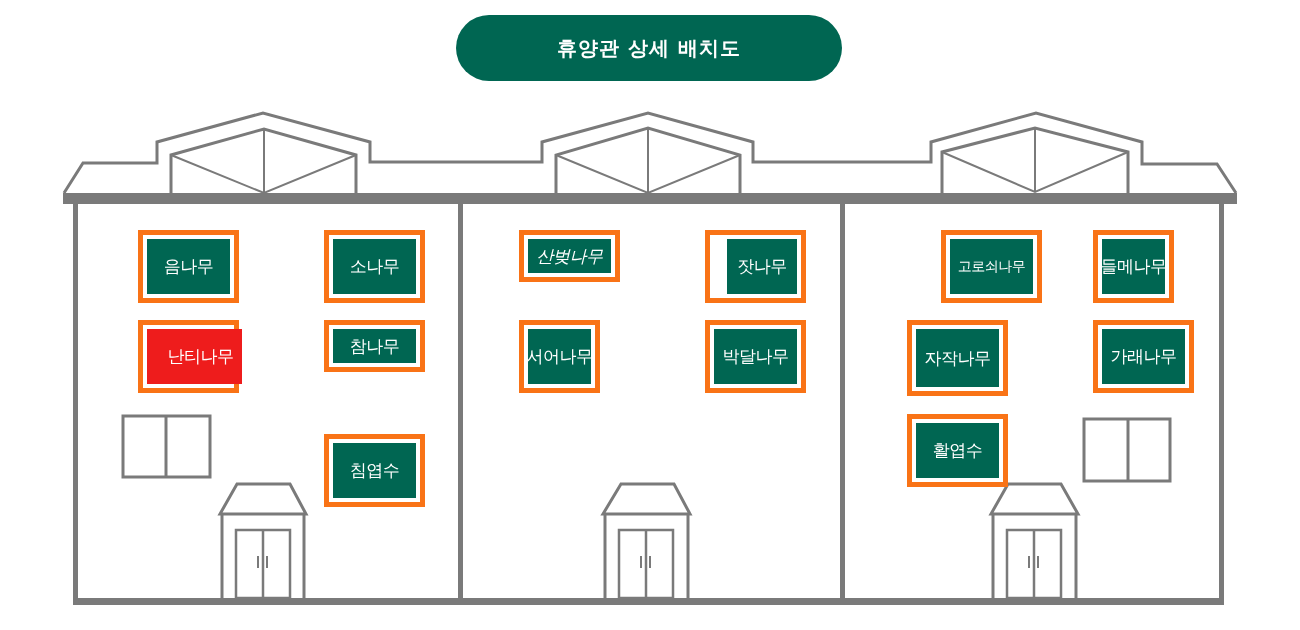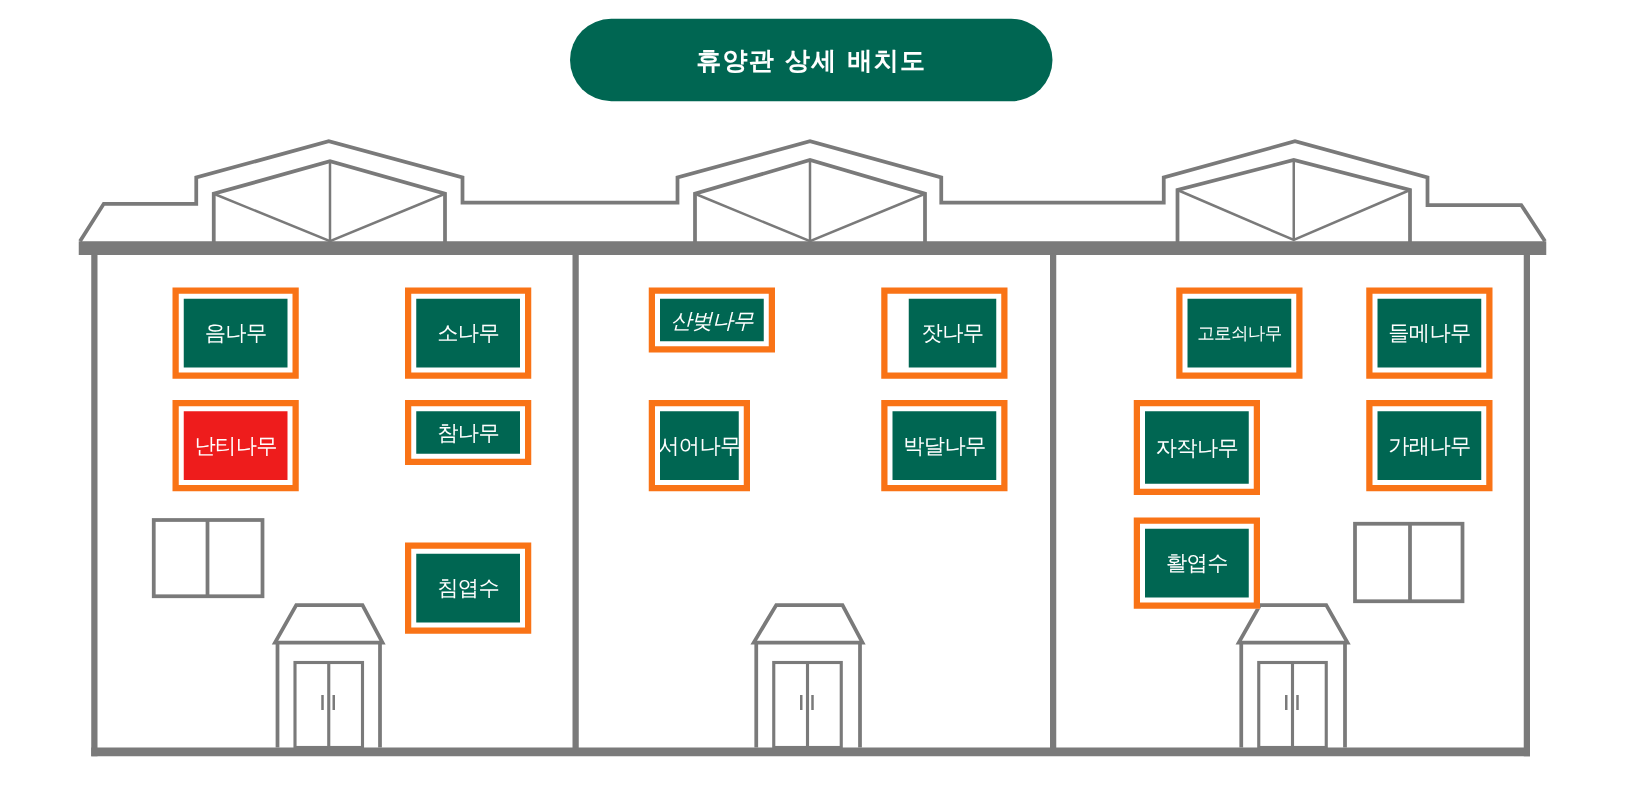--- a/index.html
+++ b/index.html
@@ -14,21 +14,21 @@
   .sign {
     position: absolute; box-sizing: border-box;
     border: 5px solid #f97316; background: #ffffff; padding: 4px; margin-left: 17px;
   }
   .sign .plate {
     width: 100%; height: 100%; display: flex; align-items: center; justify-content: center;
     color: #ffffff; font-size: 17px; white-space: nowrap; letter-spacing: -0.5px;
   }
   .sign.small .plate { font-size: 14px; }
   .plate.green { background: var(--brand); }
-  .plate.red { background: var(--highlight); }
+  .plate.red { background: var(--highlight); padding-left: 12px; }
 </style>
 </head>
 <body>
 
 <div class="title-pill">휴양관 상세 배치도</div>
 
 <svg class="building" width="1300" height="630" viewBox="0 0 1300 630">
   <g fill="none" stroke="#7a7a7a" stroke-linejoin="miter">
 
     <polyline stroke-width="3" points="64,193 83,163 157,163 157,142 263,113 370,142 370,162 542,162 542,142 648,113 753,142 753,162 931,162 931,142 1036,113 1142,142 1142,164 1217,164 1236,193"></polyline>
@@ -123,21 +123,21 @@
 <div class="sign" style="left:502px;top:320px;width:81px;height:73px;">
   <div class="plate green">서어나무</div>
 </div>
 <div class="sign" style="left:688px;top:320px;width:101px;height:73px;">
   <div class="plate green">박달나무</div>
 </div>
 
 <div class="sign small" style="left:924px;top:230px;width:101px;height:73px;">
   <div class="plate green">고로쇠나무</div>
 </div>
-<div class="sign" style="left:1076px;top:230px;width:101px;height:73px;">
+<div class="sign" style="left:1076px;top:230px;width:81px;height:73px;">
   <div class="plate green">들메나무</div>
 </div>
 <div class="sign" style="left:890px;top:320px;width:101px;height:76px;">
   <div class="plate green">자작나무</div>
 </div>
 <div class="sign" style="left:1076px;top:320px;width:101px;height:73px;">
   <div class="plate green">가래나무</div>
 </div>
 <div class="sign" style="left:890px;top:414px;width:101px;height:73px;text-align:right;">
   <div class="plate green">활엽수</div>

